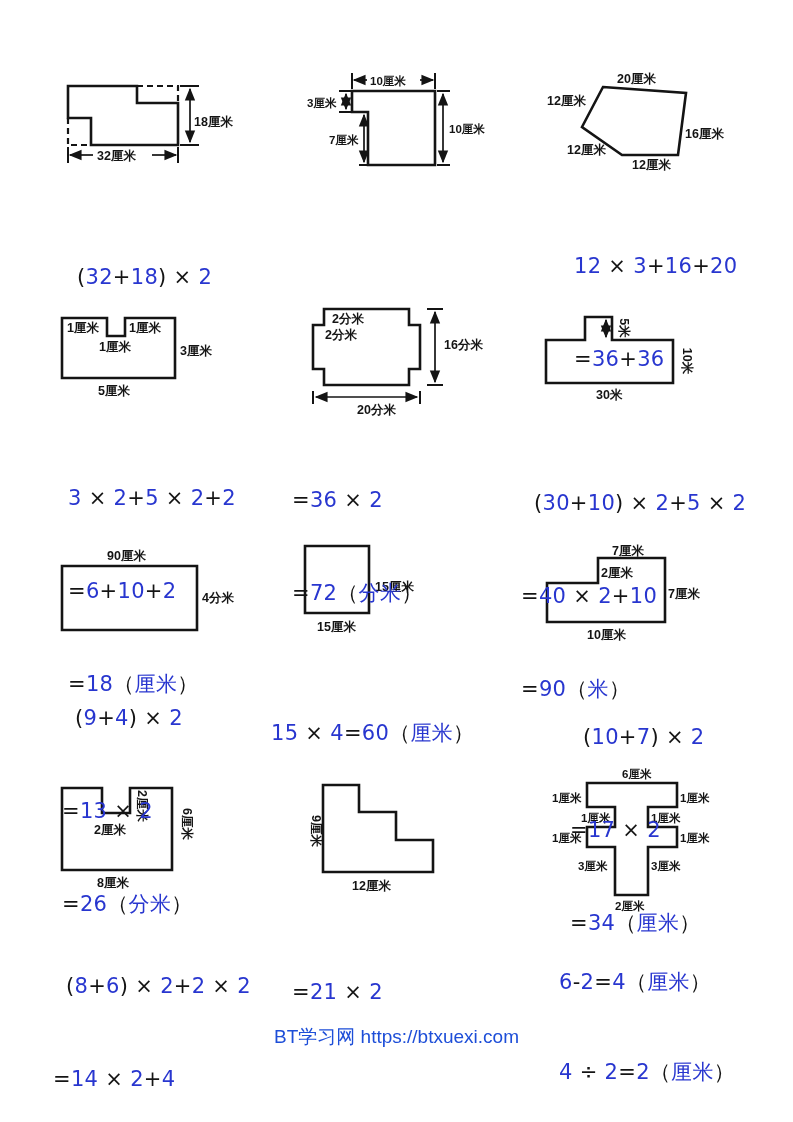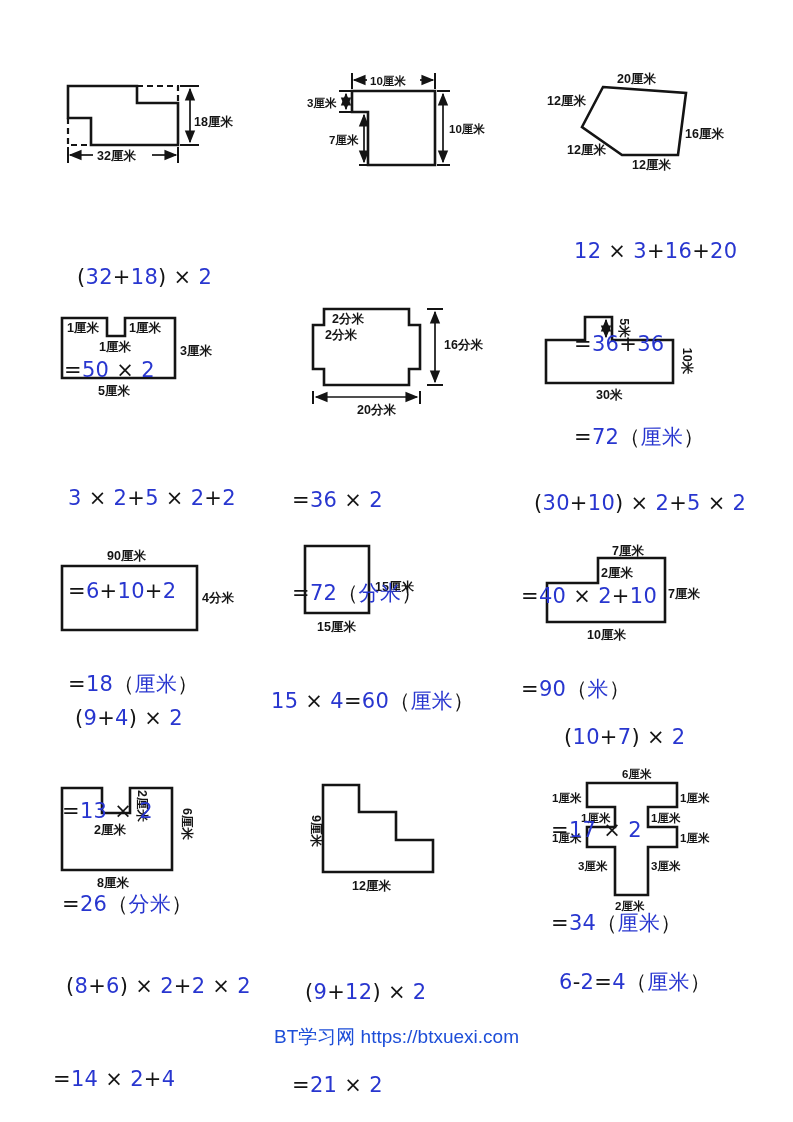--- a/index.html
+++ b/index.html
@@ -151,28 +151,26 @@
   <text x="106" y="59" class="sm">1厘米</text>
   <text x="7" y="79" class="sm">1厘米</text>
   <text x="135" y="79" class="sm">1厘米</text>
   <text x="33" y="107" class="sm">3厘米</text>
   <text x="106" y="107" class="sm">3厘米</text>
   <text x="70" y="147" class="sm">2厘米</text>
 </svg>
 
 <div class="sol" style="left:64px;top:200px">
   <div class="eqline ind"><span class="k">(</span><span class="b">3</span><span class="b">2</span><span class="k">+</span><span class="b">1</span><span class="b">8</span><span class="k">)</span><span class="k"> </span><span class="k">×</span><span class="k"> </span><span class="b">2</span></div>
-  <div class="eqline"><span class="k">=</span><span class="b">5</span><span class="b">0</span><span class="k"> </span><span class="k">×</span><span class="k"> </span><span class="b">2</span></div>
-</div>
-
-
-<div class="sol" style="left:574px;top:174px">
+</div>
+
+
+<div class="sol" style="left:574px;top:189px">
   <div class="eqline"><span class="b">1</span><span class="b">2</span><span class="k"> </span><span class="k">×</span><span class="k"> </span><span class="b">3</span><span class="k">+</span><span class="b">1</span><span class="b">6</span><span class="k">+</span><span class="b">2</span><span class="b">0</span></div>
   <div class="eqline"><span class="k">=</span><span class="b">3</span><span class="b">6</span><span class="k">+</span><span class="b">3</span><span class="b">6</span></div>
-  <div class="eqline"><span class="k">=</span><span class="b">7</span><span class="b">2</span><span class="k">（</span><span class="b">厘</span><span class="b">米</span><span class="k">）</span></div>
 </div>
 
 <div class="sol" style="left:68px;top:421px">
   <div class="eqline"><span class="b">3</span><span class="k"> </span><span class="k">×</span><span class="k"> </span><span class="b">2</span><span class="k">+</span><span class="b">5</span><span class="k"> </span><span class="k">×</span><span class="k"> </span><span class="b">2</span><span class="k">+</span><span class="b">2</span></div>
   <div class="eqline"><span class="k">=</span><span class="b">6</span><span class="k">+</span><span class="b">1</span><span class="b">0</span><span class="k">+</span><span class="b">2</span></div>
   <div class="eqline"><span class="k">=</span><span class="b">1</span><span class="b">8</span><span class="k">（</span><span class="b">厘</span><span class="b">米</span><span class="k">）</span></div>
 </div>
 
 <div class="sol" style="left:292px;top:423px">
   <div class="eqline"><span class="k">=</span><span class="b">3</span><span class="b">6</span><span class="k"> </span><span class="k">×</span><span class="k"> </span><span class="b">2</span></div>
@@ -184,45 +182,45 @@
   <div class="eqline"><span class="k">=</span><span class="b">4</span><span class="b">0</span><span class="k"> </span><span class="k">×</span><span class="k"> </span><span class="b">2</span><span class="k">+</span><span class="b">1</span><span class="b">0</span></div>
   <div class="eqline"><span class="k">=</span><span class="b">9</span><span class="b">0</span><span class="k">（</span><span class="b">米</span><span class="k">）</span></div>
 </div>
 
 <div class="sol" style="left:62px;top:641px">
   <div class="eqline ind"><span class="k">(</span><span class="b">9</span><span class="k">+</span><span class="b">4</span><span class="k">)</span><span class="k"> </span><span class="k">×</span><span class="k"> </span><span class="b">2</span></div>
   <div class="eqline"><span class="k">=</span><span class="b">1</span><span class="b">3</span><span class="k"> </span><span class="k">×</span><span class="k"> </span><span class="b">2</span></div>
   <div class="eqline"><span class="k">=</span><span class="b">2</span><span class="b">6</span><span class="k">（</span><span class="b">分</span><span class="b">米</span><span class="k">）</span></div>
 </div>
 
-<div class="sol" style="left:271px;top:624px">
+<div class="sol" style="left:271px;top:656px">
   <div class="eqline"><span class="b">1</span><span class="b">5</span><span class="k"> </span><span class="k">×</span><span class="k"> </span><span class="b">4</span><span class="k">=</span><span class="b">6</span><span class="b">0</span><span class="k">（</span><span class="b">厘</span><span class="b">米</span><span class="k">）</span></div>
 </div>
 
-<div class="sol" style="left:551px;top:660px">
+<div class="sol" style="left:570px;top:660px">
   <div class="eqline ind"><span class="k">(</span><span class="b">1</span><span class="b">0</span><span class="k">+</span><span class="b">7</span><span class="k">)</span><span class="k"> </span><span class="k">×</span><span class="k"> </span><span class="b">2</span></div>
   <div class="eqline"><span class="k">=</span><span class="b">1</span><span class="b">7</span><span class="k"> </span><span class="k">×</span><span class="k"> </span><span class="b">2</span></div>
   <div class="eqline"><span class="k">=</span><span class="b">3</span><span class="b">4</span><span class="k">（</span><span class="b">厘</span><span class="b">米</span><span class="k">）</span></div>
 </div>
 
 <div class="sol" style="left:53px;top:909px">
   <div class="eqline ind"><span class="k">(</span><span class="b">8</span><span class="k">+</span><span class="b">6</span><span class="k">)</span><span class="k"> </span><span class="k">×</span><span class="k"> </span><span class="b">2</span><span class="k">+</span><span class="b">2</span><span class="k"> </span><span class="k">×</span><span class="k"> </span><span class="b">2</span></div>
   <div class="eqline"><span class="k">=</span><span class="b">1</span><span class="b">4</span><span class="k"> </span><span class="k">×</span><span class="k"> </span><span class="b">2</span><span class="k">+</span><span class="b">4</span></div>
   
   
 </div>
 
 <div class="sol" style="left:292px;top:915px">
-  <div class="eqline ind"><span class="k">(</span><span class="b">9</span><span class="k">+</span><span class="b">1</span><span class="b">2</span><span class="k">)</span><span class="k"> </span><span class="k">×</span><span class="k"> </span><span class="b">2</span></div>
   <div class="eqline"><span class="k">=</span><span class="b">2</span><span class="b">1</span><span class="k"> </span><span class="k">×</span><span class="k"> </span><span class="b">2</span></div>
   
 </div>
 
 <div class="sol" style="left:559px;top:907px;line-height:30px">
   <div class="eqline"><span class="b">6</span><span class="k">-</span><span class="b">2</span><span class="k">=</span><span class="b">4</span><span class="k">（</span><span class="b">厘</span><span class="b">米</span><span class="k">）</span></div>
+  <div class="eqline"><span class="b">4</span><span class="k"> </span><span class="k">÷</span><span class="k"> </span><span class="b">2</span><span class="k">=</span><span class="b">2</span><span class="k">（</span><span class="b">厘</span><span class="b">米</span><span class="k">）</span></div>
   
   
   
 </div>
 
 <div id="footer">BT学习网 https://btxuexi.com</div>
 
 </div>
 
 </body></html>

